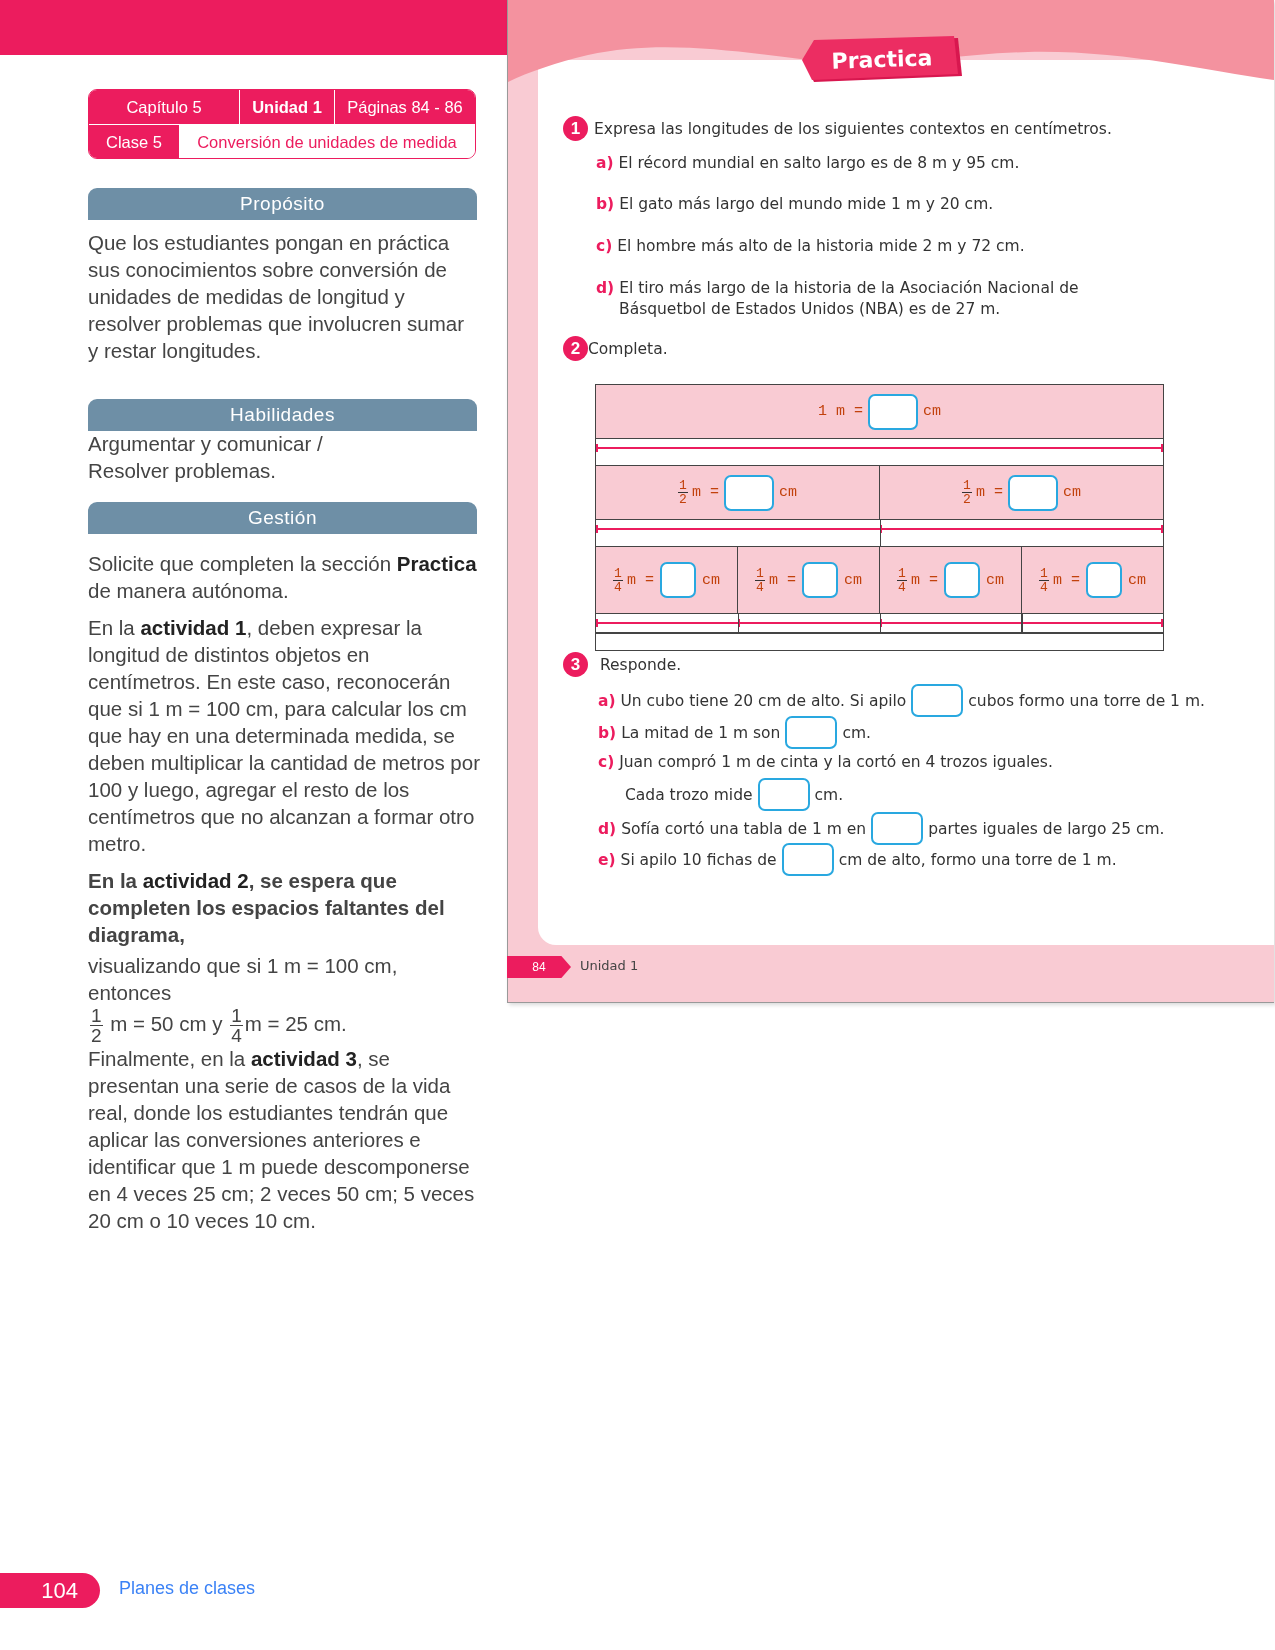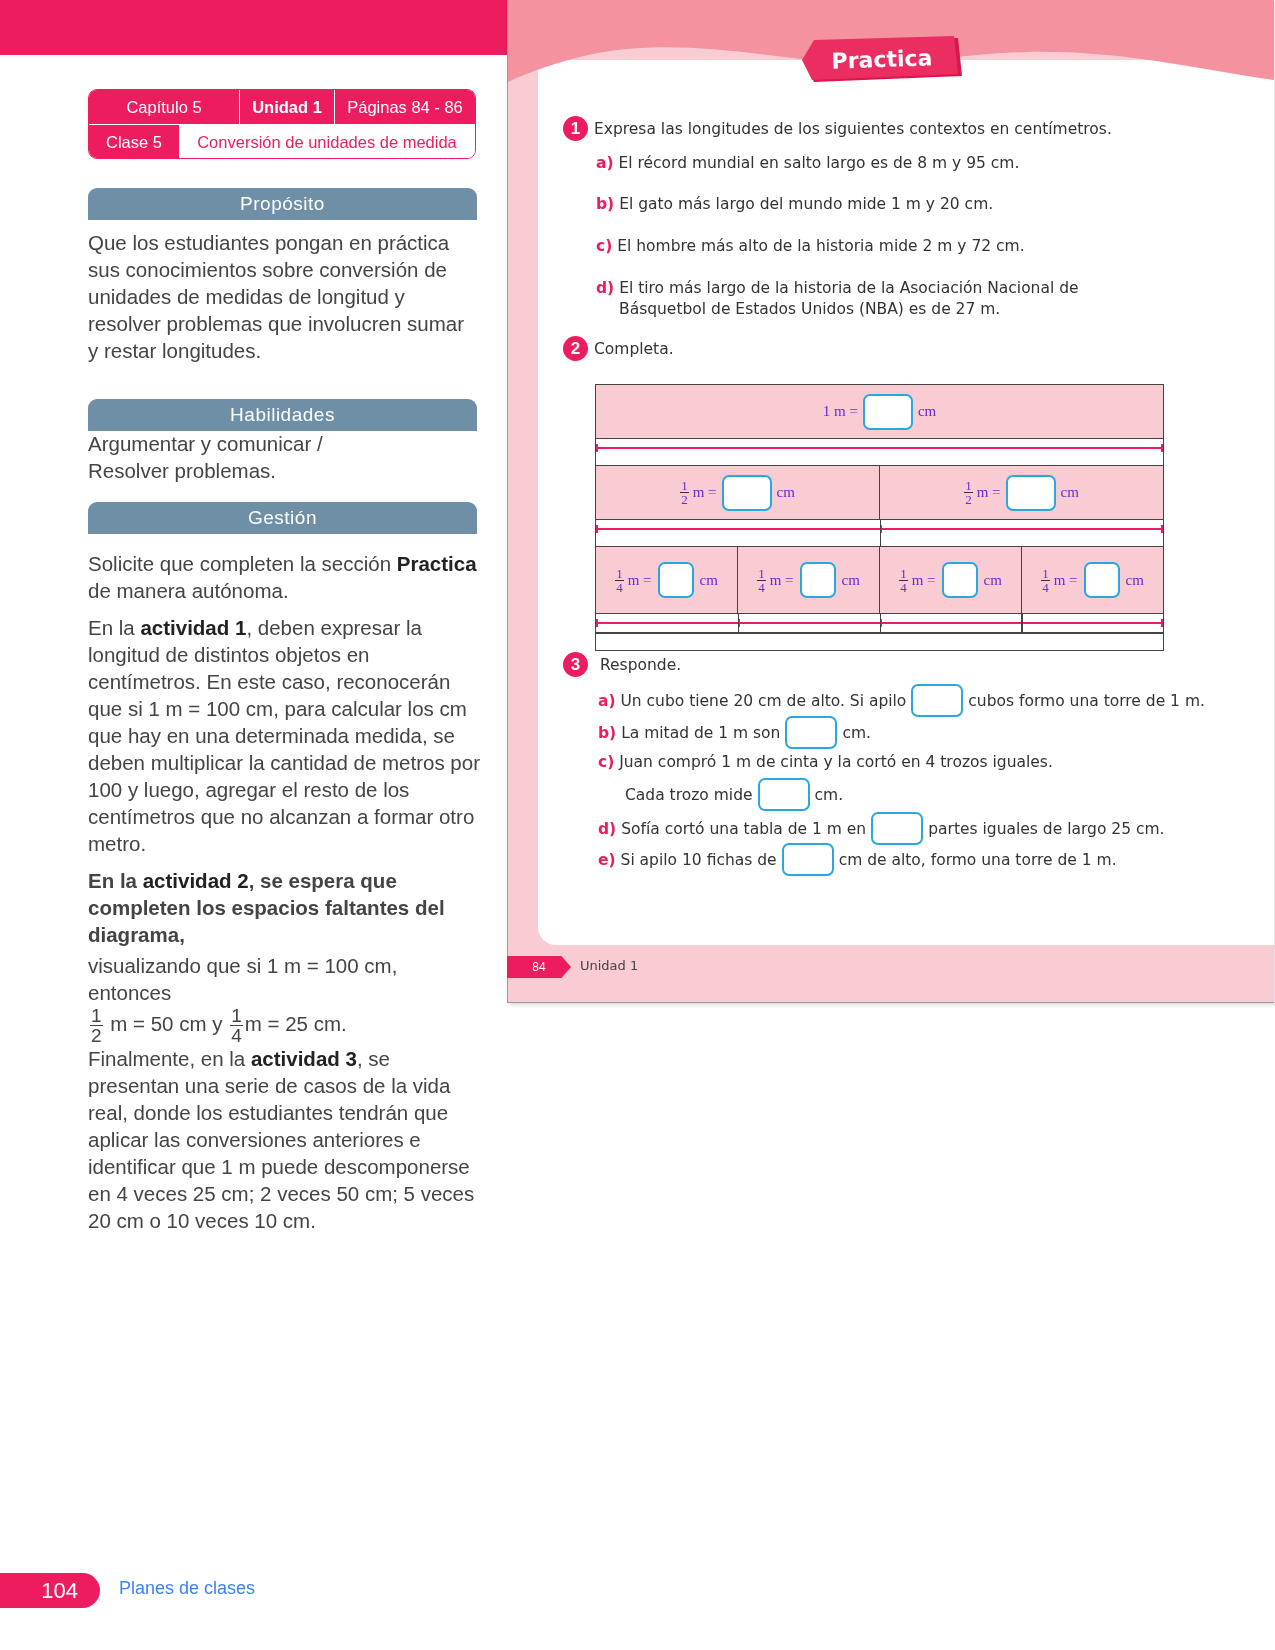--- a/index.html
+++ b/index.html
@@ -50,21 +50,21 @@
                font-size:17px; font-weight:bold; align-items:center; justify-content:center; font-family:"Liberation Sans", sans-serif; }
   .lbl { color:#ec1c5e; font-weight:bold; }
   .q-item { font-size:15.5px; }
 
   .ans-box { display:inline-block; width:52px; height:33px; border:2px solid #29a8e0; border-radius:7px;
              background:#fff; vertical-align:middle; box-sizing:border-box; margin:0 5px; }
 
   
   .diagram { left:595px; top:384px; width:569px; height:267px; border:1.5px solid #444; box-sizing:border-box; background:#fff; }
   .drow { position:absolute; left:0; right:0; background:#f9cbd3; border-bottom:1.5px solid #444; display:flex; }
-  .dcell { flex:1; display:flex; align-items:center; justify-content:center; font-family:Liberation Serif, serif; font-size:15px; color:#6d28d9; }
+  .dcell { flex:1; display:flex; align-items:center; justify-content:center; font-family:Liberation Mono, monospace; font-size:15px; color:#c2410c; }
   .dcell + .dcell { border-left:1.5px solid #444; }
   .dgap { position:absolute; left:0; right:0; background:#fff; border-bottom:1.5px solid #444; }
   .redline { position:absolute; height:2px; background:#ec1c5e; }
   .tick { position:absolute; width:2px; height:8px; background:#ec1c5e; }
   .sfrac { display:inline-block; vertical-align:middle; text-align:center; line-height:1; margin-right:4px; font-size:13px; }
   .sfrac .n { display:block; border-bottom:1.2px solid #333; padding:0 1px; }
   .sfrac .d { display:block; }
   .dcell .ans-box { width:50px; height:36px; }
   .qcell .ans-box { width:36px; height:36px; margin:0 6px; }
 
@@ -135,21 +135,21 @@
 <div class="abs rp-text q-item" style="left:596px; top:237px;">
   <span class="lbl">c)</span> <span>El hombre más alto de la historia mide 2 m y 72 cm.</span>
 </div>
 <div class="abs rp-text q-item" style="left:596px; top:278px; line-height:21px;">
   <span class="lbl">d)</span> <span>El tiro más largo de la historia de la Asociación Nacional de</span><br>
   <span style="padding-left:23px;">Básquetbol de Estados Unidos (NBA) es de 27 m.</span>
 </div>
 
 <div class="abs rp-text" style="left:563px; top:336px; display:flex; align-items:center;">
   <span class="num-badge">2</span>
-  <span style="margin-left:6px;">Completa.</span>
+  <span style="">Completa.</span>
 </div>
 
 <div class="abs diagram">
 
   <div class="drow" style="top:0; height:53px;">
     <div class="dcell">
       <span>1 m =</span>
       <span class="ans-box"></span>
       <span>cm</span>
     </div>

